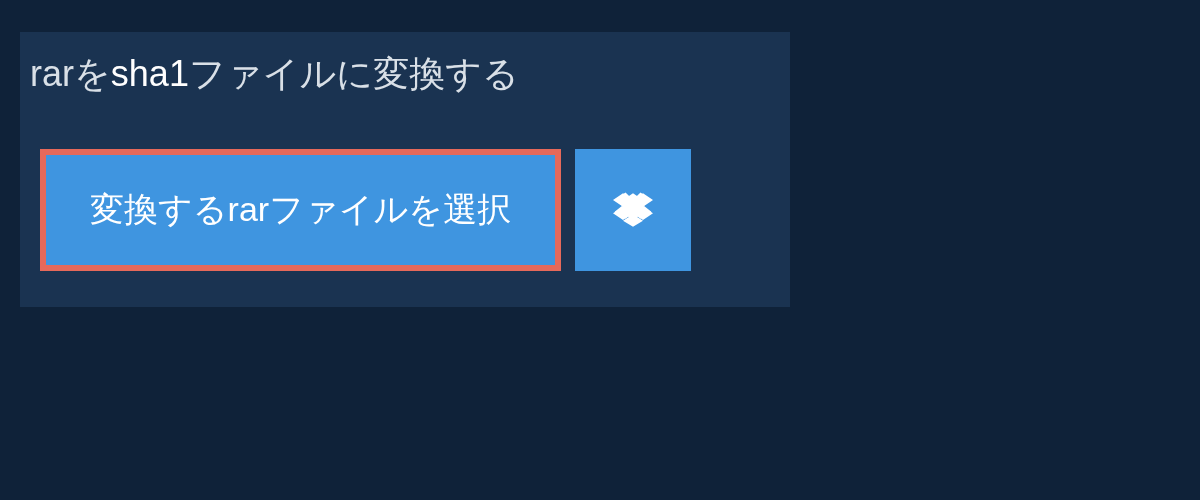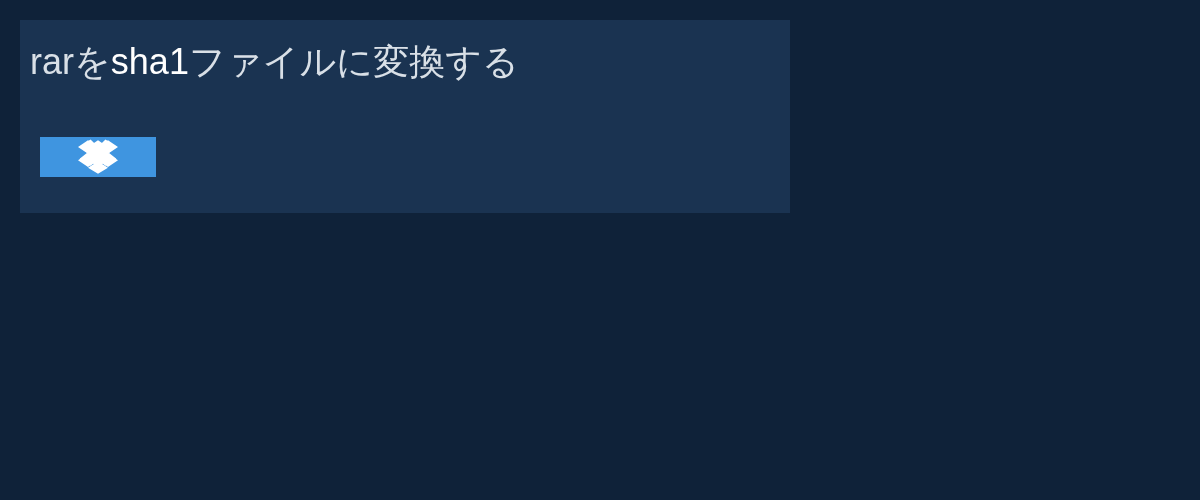--- a/index.html
+++ b/index.html
@@ -9,21 +9,21 @@
     }
     body {
       width: 1200px;
       height: 500px;
       background-color: #0f2239;
       font-family: -apple-system, BlinkMacSystemFont, "Segoe UI", "Hiragino Sans", "Meiryo", sans-serif;
       overflow: hidden;
     }
     .panel {
       background-color: #1a3351;
-      margin: 20px 0 0 20px;
+      margin: 32px 0 0 20px;
       width: 770px;
       padding: 0;
     }
     .title-bar {
       font-size: 36px;
       color: #d9e0e7;
       padding: 18px 10px 18px 10px;
       font-weight: 400;
     }
     .title-fragment-highlight {
@@ -73,20 +73,25 @@
 </head>
 <body>
 
 <div class="panel">
   <div class="title-wrapper">
     <h1 class="title-bar">
       <span>rar</span><span>を</span><span class="title-fragment-highlight">sha1</span><span>ファイルに変換する</span>
     </h1>
   </div>
   <div class="button-row">
+    <div class="select-button-wrapper">
+      <button class="select-button">
+        <span>変換するrarファイルを選択</span>
+      </button>
+    </div>
     <button class="dropbox-button" aria-label="Dropbox">
       <svg class="dropbox-icon" viewBox="0 0 24 24">
         <path d="M6 2L0 6l6 4-6 4 6 4 6-4 6 4 6-4-6-4 6-4-6-4-6 4-6-4zm6 8l6-4-6-4-6 4 6 4zm0 0l-6 4 6 4 6-4-6-4zm-6 8.5l6 3.5 6-3.5-6-4-6 4z"></path>
         <path d="M7.5 1.5L1 5.8l4.5 3.6L12 5.8 7.5 1.5zm9 0L12 5.8l6.5 3.6L23 5.8 16.5 1.5zM1 13l6.5 4.3L12 13.7 5.5 9.4 1 13zm11 0.7l4.5 3.6L23 13l-4.5-3.6L12 13.7zm-4.4 4.6l4.4 2.9 4.4-2.9-4.4-3.5-4.4 3.5z" fill="#ffffff"></path>
       </svg>
     </button>
   </div>
 </div>
 
 </body></html>

